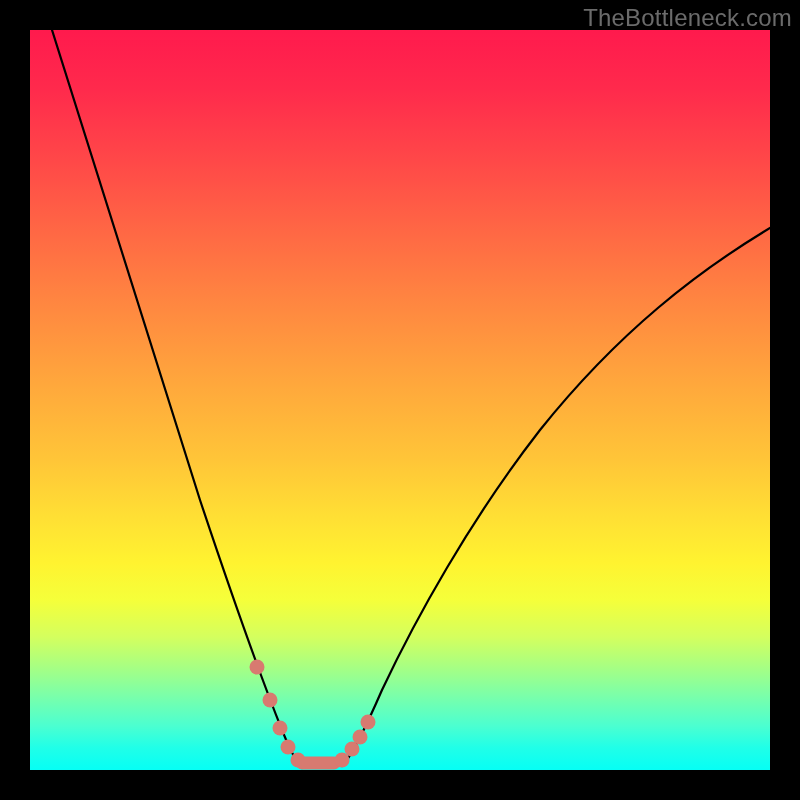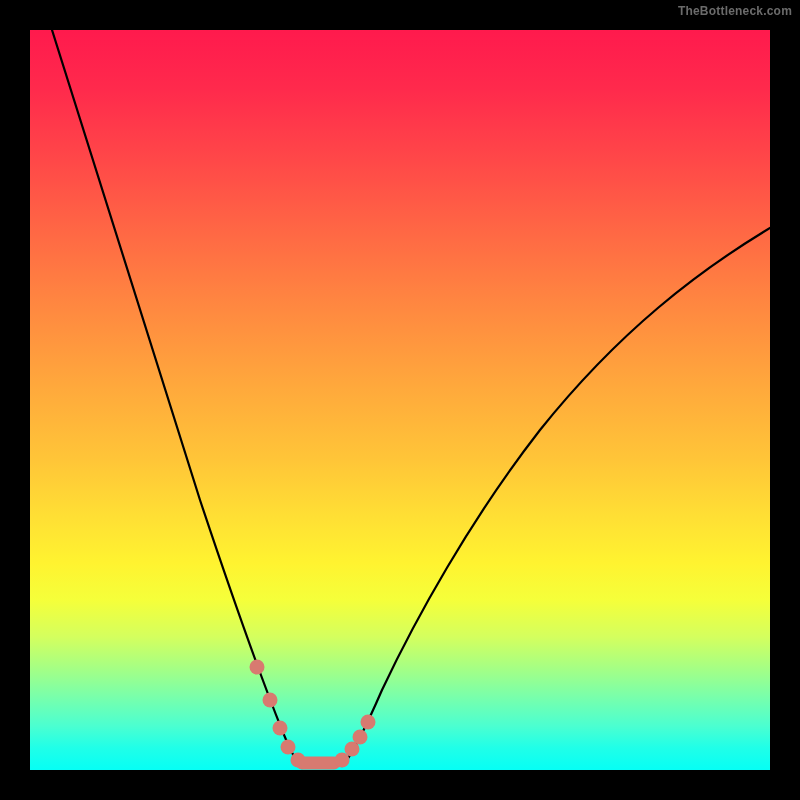--- a/index.html
+++ b/index.html
@@ -42,22 +42,22 @@
       #4cffd0 94%,
       #20ffe8 97%,
       #06fff5 100%
     );
   }
   .watermark {
     position: absolute;
     top: 4px;
     right: 8px;
     color: #6b6b6b;
-    font-size: 12px;
-    font-weight: 700;
+    font-size: 24px;
+    font-weight: 400;
     letter-spacing: 0.2px;
   }
   svg.curve {
     position: absolute;
     left: 0;
     top: 0;
     width: 740px;
     height: 740px;
   }
   .curve-path {

